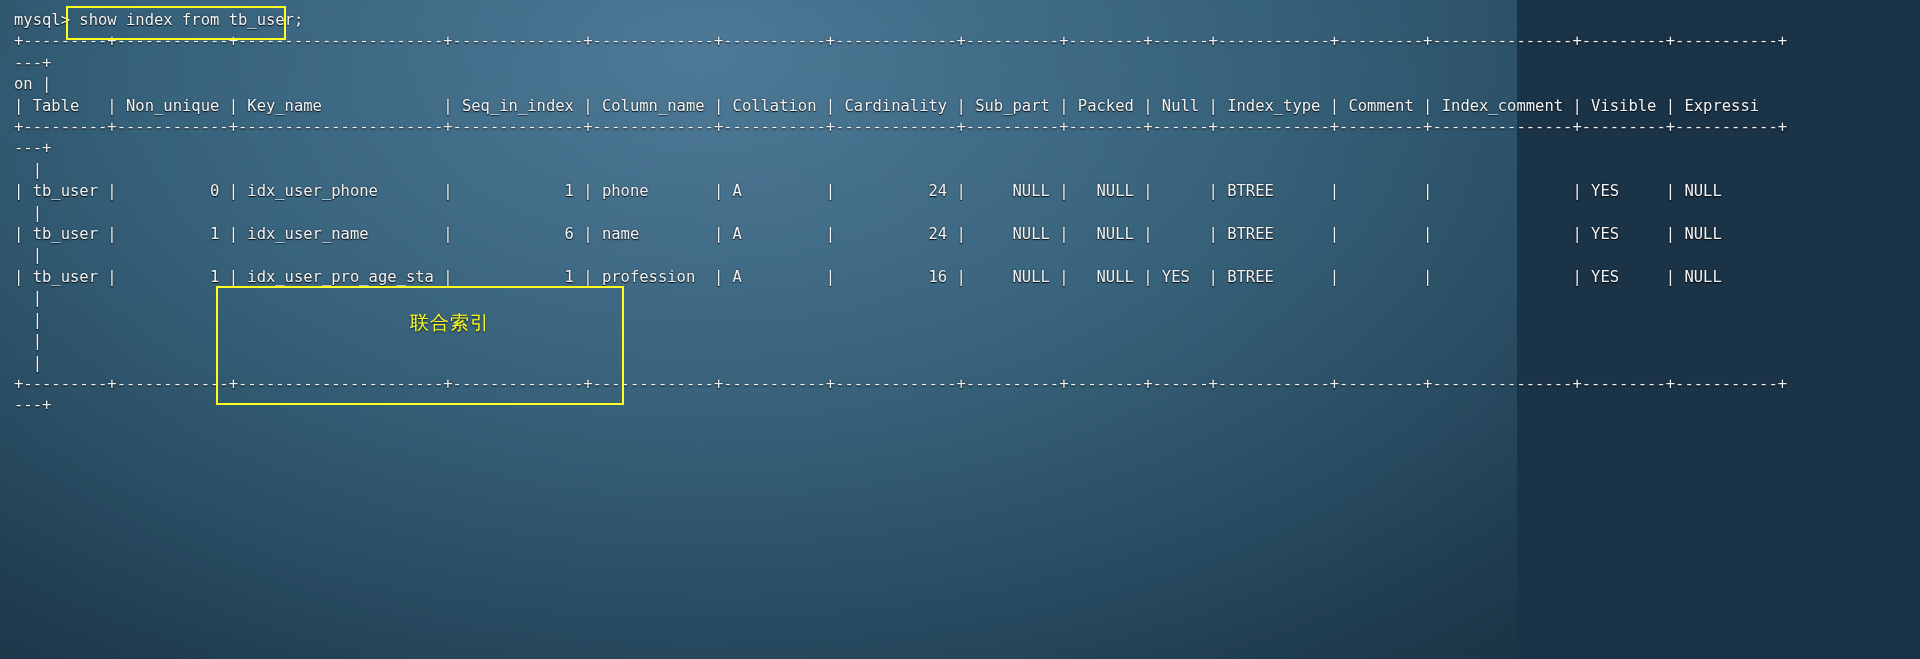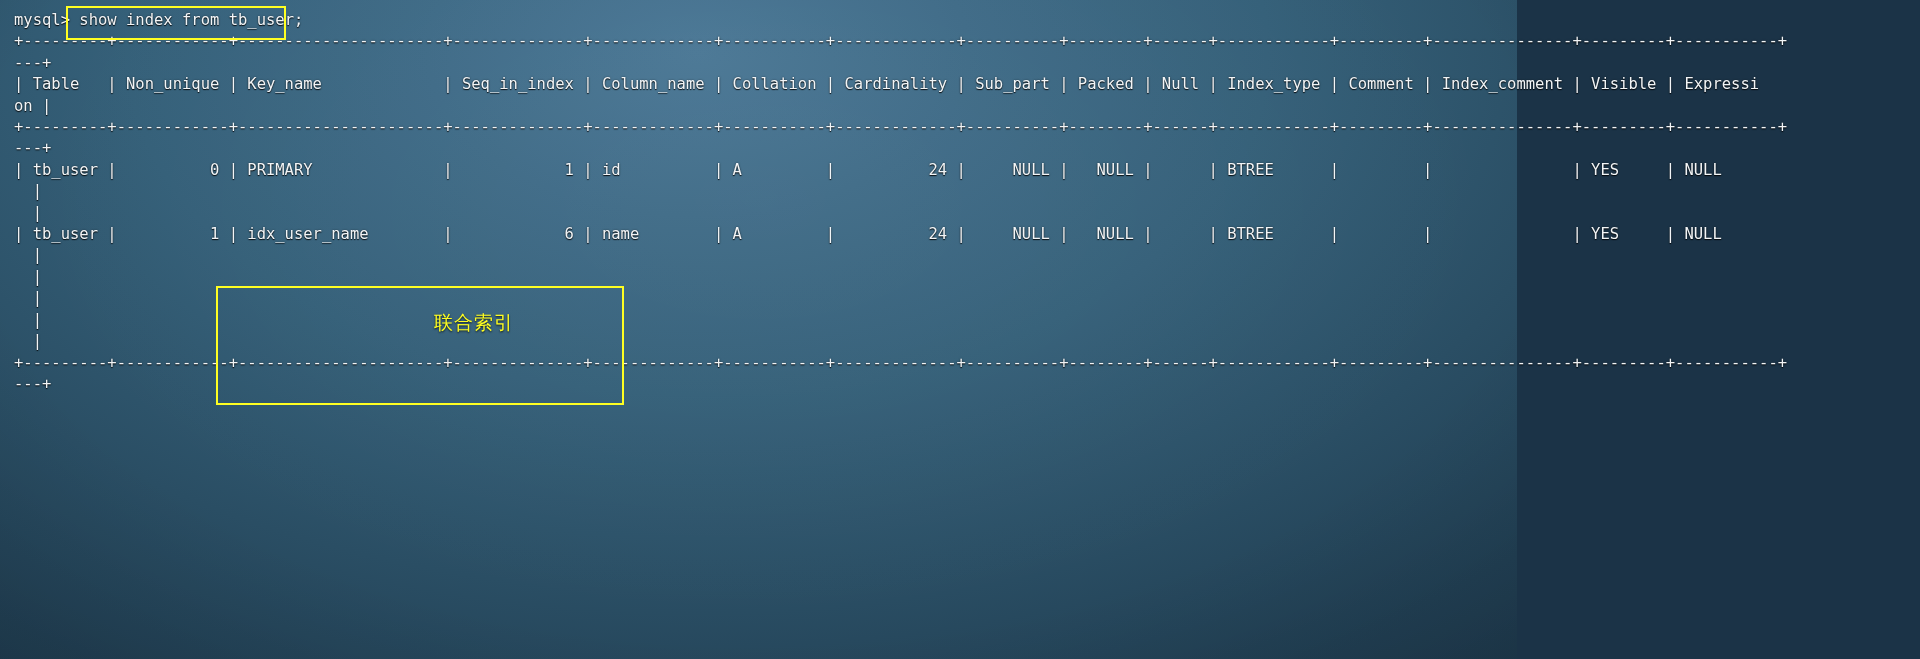--- a/index.html
+++ b/index.html
@@ -65,45 +65,45 @@
     position:absolute;
     left:410px;top:311px;
     color:#ffff22;
     font-family:"DejaVu Sans","Liberation Sans",sans-serif;
     font-size:19px;
     line-height:22px;
     letter-spacing:1px;
     text-shadow:0 1px 2px rgba(0,0,0,0.8);
     z-index:5;
     white-space:nowrap;
-    margin-left:24px;
   }
 </style>
 </head>
 <body>
 
 <div id="terminal">
 
   <pre class="term cmdline"><span>mysql&gt;</span> <span>show index from tb_user;</span></pre>
 
   <pre class="term"><span>+---------+------------+----------------------+--------------+-------------+-----------+-------------+----------+--------+------+------------+---------+---------------+---------+-----------+</span></pre>
   <pre class="term"><span>---+</span></pre>
 
+  <pre class="term"><span>on |</span></pre>
   <pre class="term"><span>| Table   | Non_unique | Key_name             | Seq_in_index | Column_name | Collation | Cardinality | Sub_part | Packed | Null | Index_type | Comment | Index_comment | Visible | Expressi</span></pre>
-  <pre class="term"><span>on |</span></pre>
 
   <pre class="term"><span>+---------+------------+----------------------+--------------+-------------+-----------+-------------+----------+--------+------+------------+---------+---------------+---------+-----------+</span></pre>
   <pre class="term"><span>---+</span></pre>
 
   <div id="rows-container">
-      <pre class="term">| tb_user |          0 | PRIMARY              |            1 | id          | A         |          24 |     NULL |   NULL |      | BTREE      |         |               | YES     | NULL     </pre>
       <pre class="term">  |</pre>
+      <pre class="term">| tb_user |          0 | idx_user_phone       |            1 | phone       | A         |          24 |     NULL |   NULL |      | BTREE      |         |               | YES     | NULL     </pre>
       <pre class="term">  |</pre>
       <pre class="term">| tb_user |          1 | idx_user_name        |            6 | name        | A         |          24 |     NULL |   NULL |      | BTREE      |         |               | YES     | NULL     </pre>
       <pre class="term">  |</pre>
+      <pre class="term">| tb_user |          1 | idx_user_pro_age_sta |            1 | profession  | A         |          16 |     NULL |   NULL | YES  | BTREE      |         |               | YES     | NULL     </pre>
       <pre class="term">  |</pre>
       <pre class="term">  |</pre>
       <pre class="term">  |</pre>
       <pre class="term">  |</pre>
     </div>
 
   <pre class="term"><span>+---------+------------+----------------------+--------------+-------------+-----------+-------------+----------+--------+------+------------+---------+---------------+---------+-----------+</span></pre>
   <pre class="term"><span>---+</span></pre>
 
 

